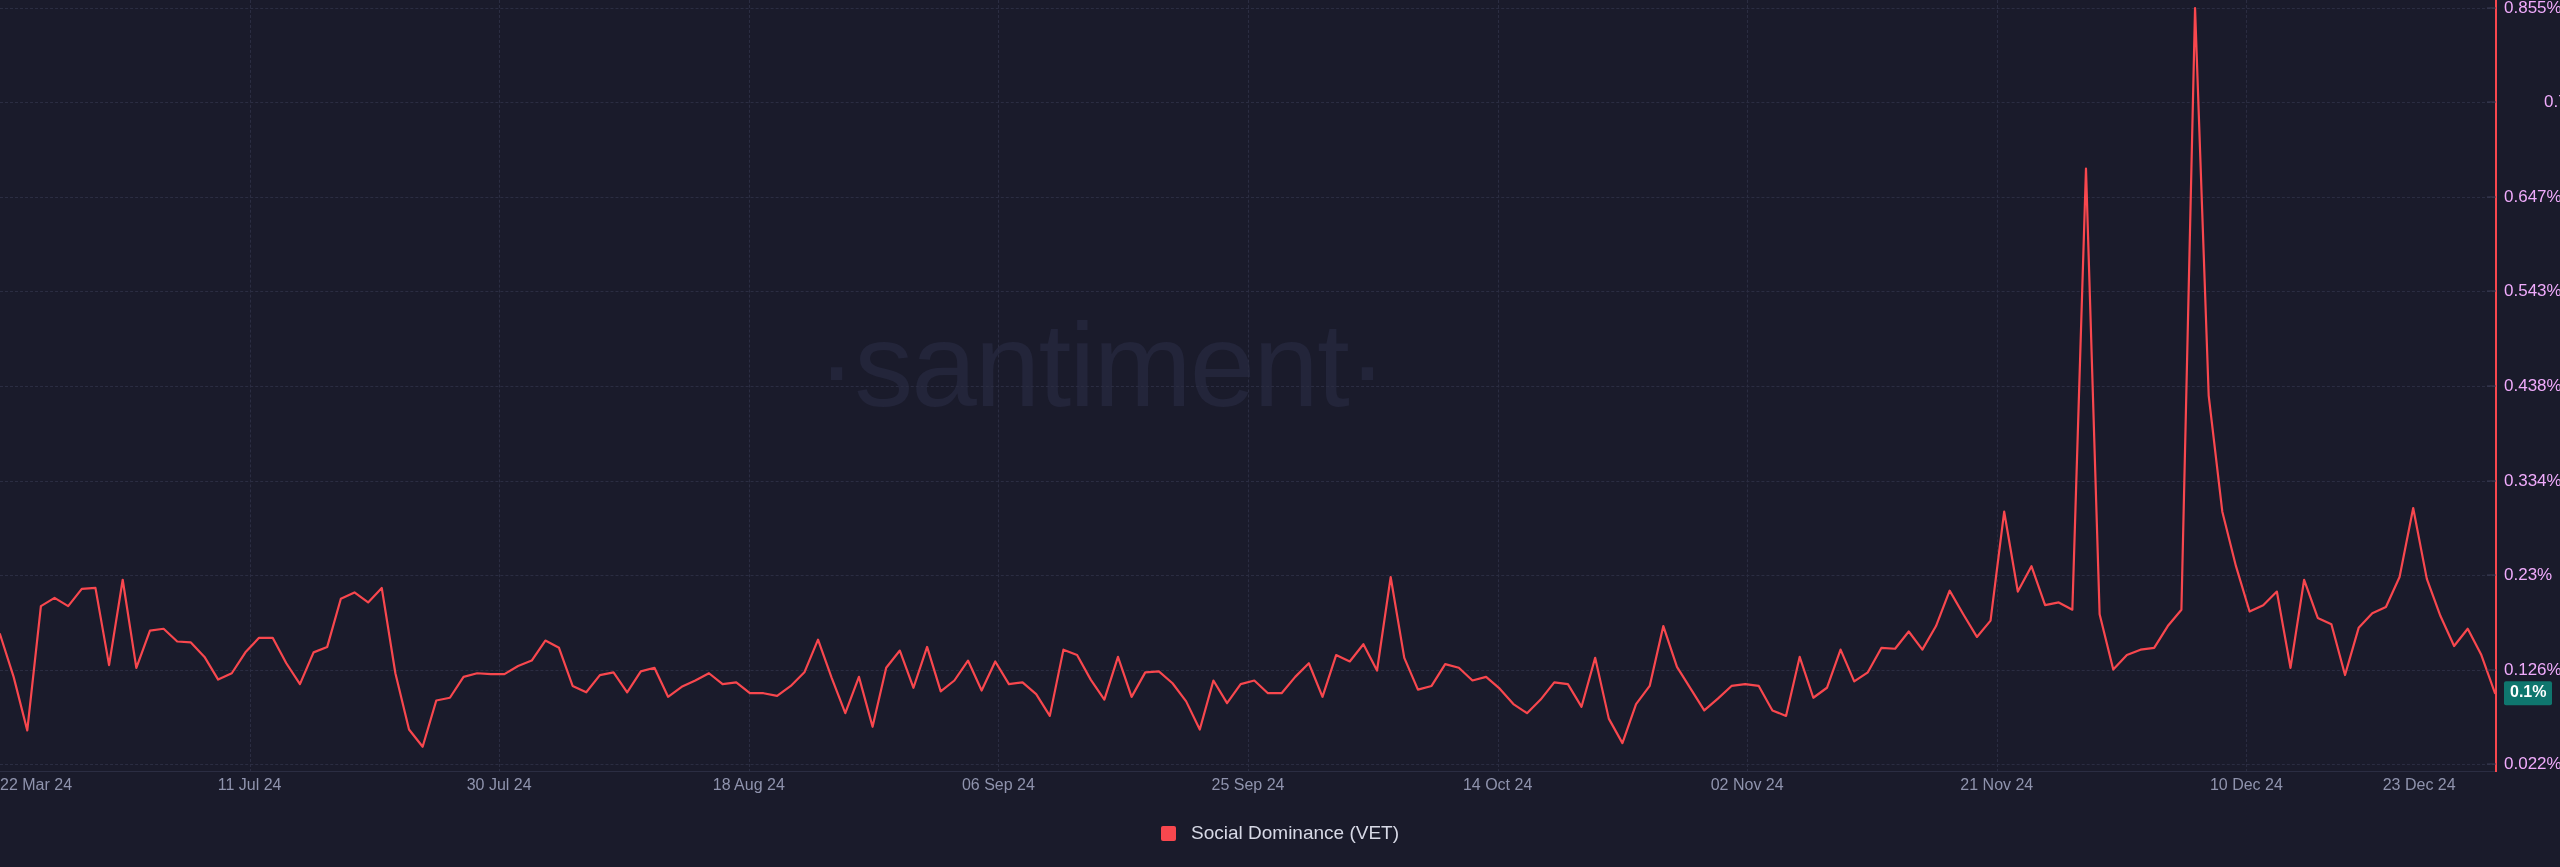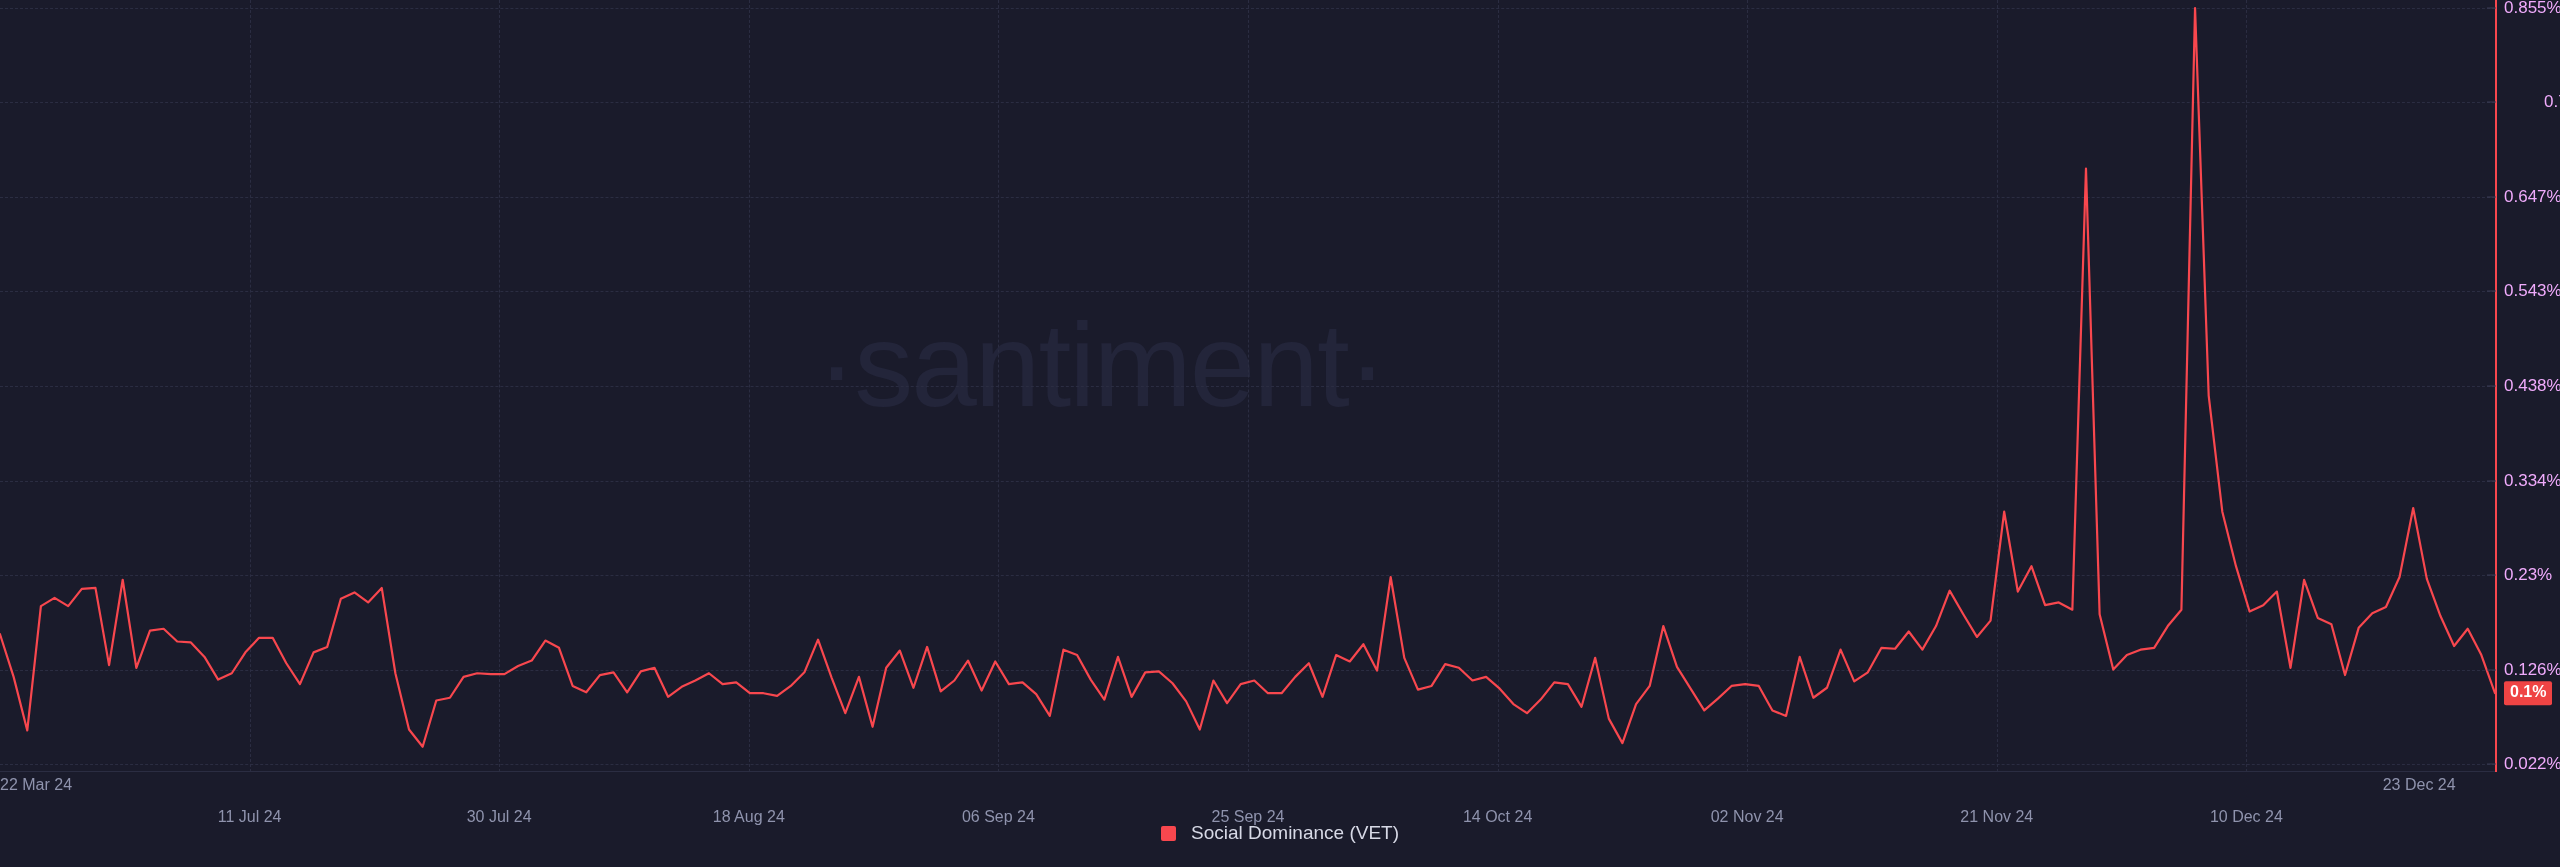--- a/index.html
+++ b/index.html
@@ -104,21 +104,21 @@
   #x-axis {
     position:absolute; left:0; top:776px;
     width:2560px; height:30px; z-index:8;
   }
   .xtick {
     position:absolute; top:0;
     font-size:16px; color:#8f93ad;
     white-space:nowrap;
   }
   .xtick.first { transform:translateX(0); }
-  .xtick.mid   { transform:translateX(-50%);margin-top:32px; }
+  .xtick.mid   { transform:translateX(-50%); }
   .xtick.last  { transform:translateX(-50%); }
 
   
   #legend {
     position:absolute; left:0; top:822px;
     width:2560px;
     display:flex; align-items:center; justify-content:center;
     gap:15px;
     z-index:8;
   }
@@ -190,21 +190,21 @@
       <div class="ytick" style="top: 102.387px; margin-left: 40px;">0.751%</div>
       <div class="ytick" style="top: 196.773px;">0.647%</div>
       <div class="ytick" style="top: 291.16px;">0.543%</div>
       <div class="ytick" style="top: 386.454px; text-align: center;">0.438%</div>
       <div class="ytick" style="top: 480.84px;">0.334%</div>
       <div class="ytick" style="top: 575.227px;">0.23%</div>
       <div class="ytick" style="top: 669.613px;">0.126%</div>
       <div class="ytick" style="top: 764px;">0.022%</div>
     </div>
 
-  <div id="value-badge" style="top: 693.21px; background: #ef4444; color: rgb(255, 255, 255);">0.1%</div>
+  <div id="value-badge" style="top: 693.21px; background: #0f766e; color: rgb(255, 255, 255);">0.1%</div>
 
   <div id="x-axis">
       <span class="xtick first" style="left: 0px;">22 Mar 24</span>
       <span class="xtick mid" style="left: 249.6px;">11 Jul 24</span>
       <span class="xtick mid" style="left: 499.2px;">30 Jul 24</span>
       <span class="xtick mid" style="left: 748.8px;">18 Aug 24</span>
       <span class="xtick mid" style="left: 998.4px;">06 Sep 24</span>
       <span class="xtick mid" style="left: 1248px;">25 Sep 24</span>
       <span class="xtick mid" style="left: 1497.6px;">14 Oct 24</span>
       <span class="xtick mid" style="left: 1747.2px;">02 Nov 24</span>

